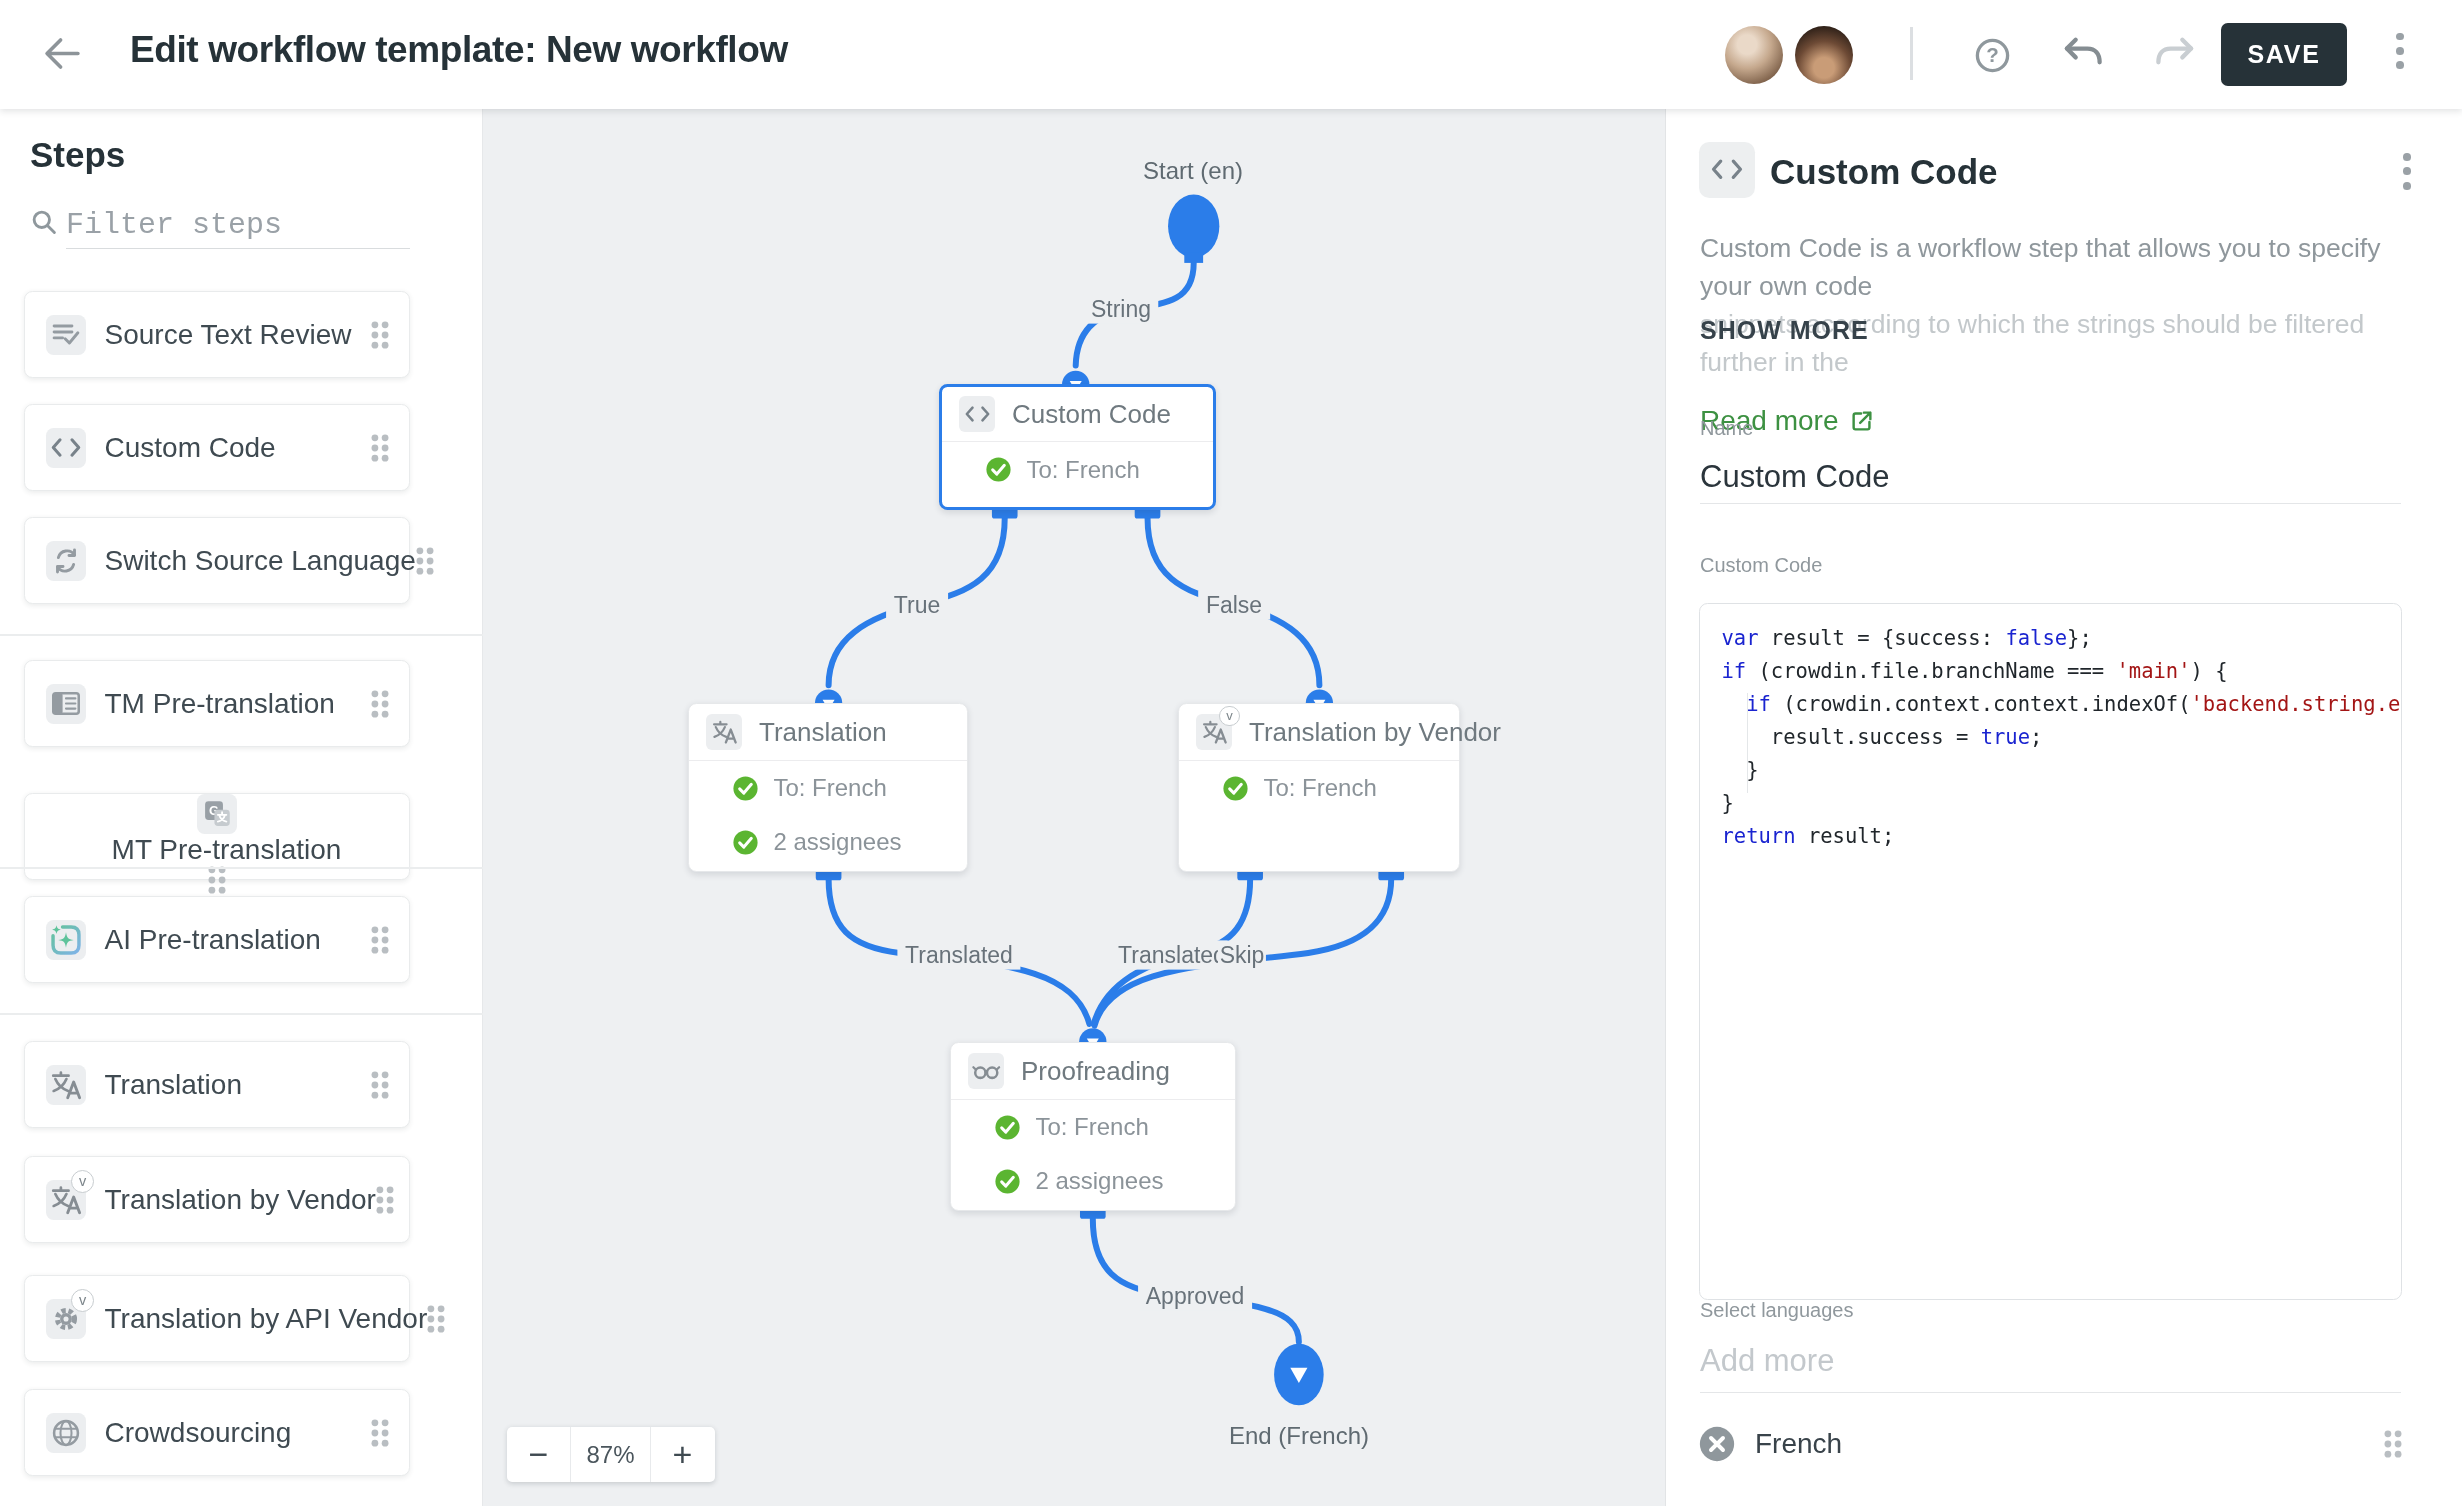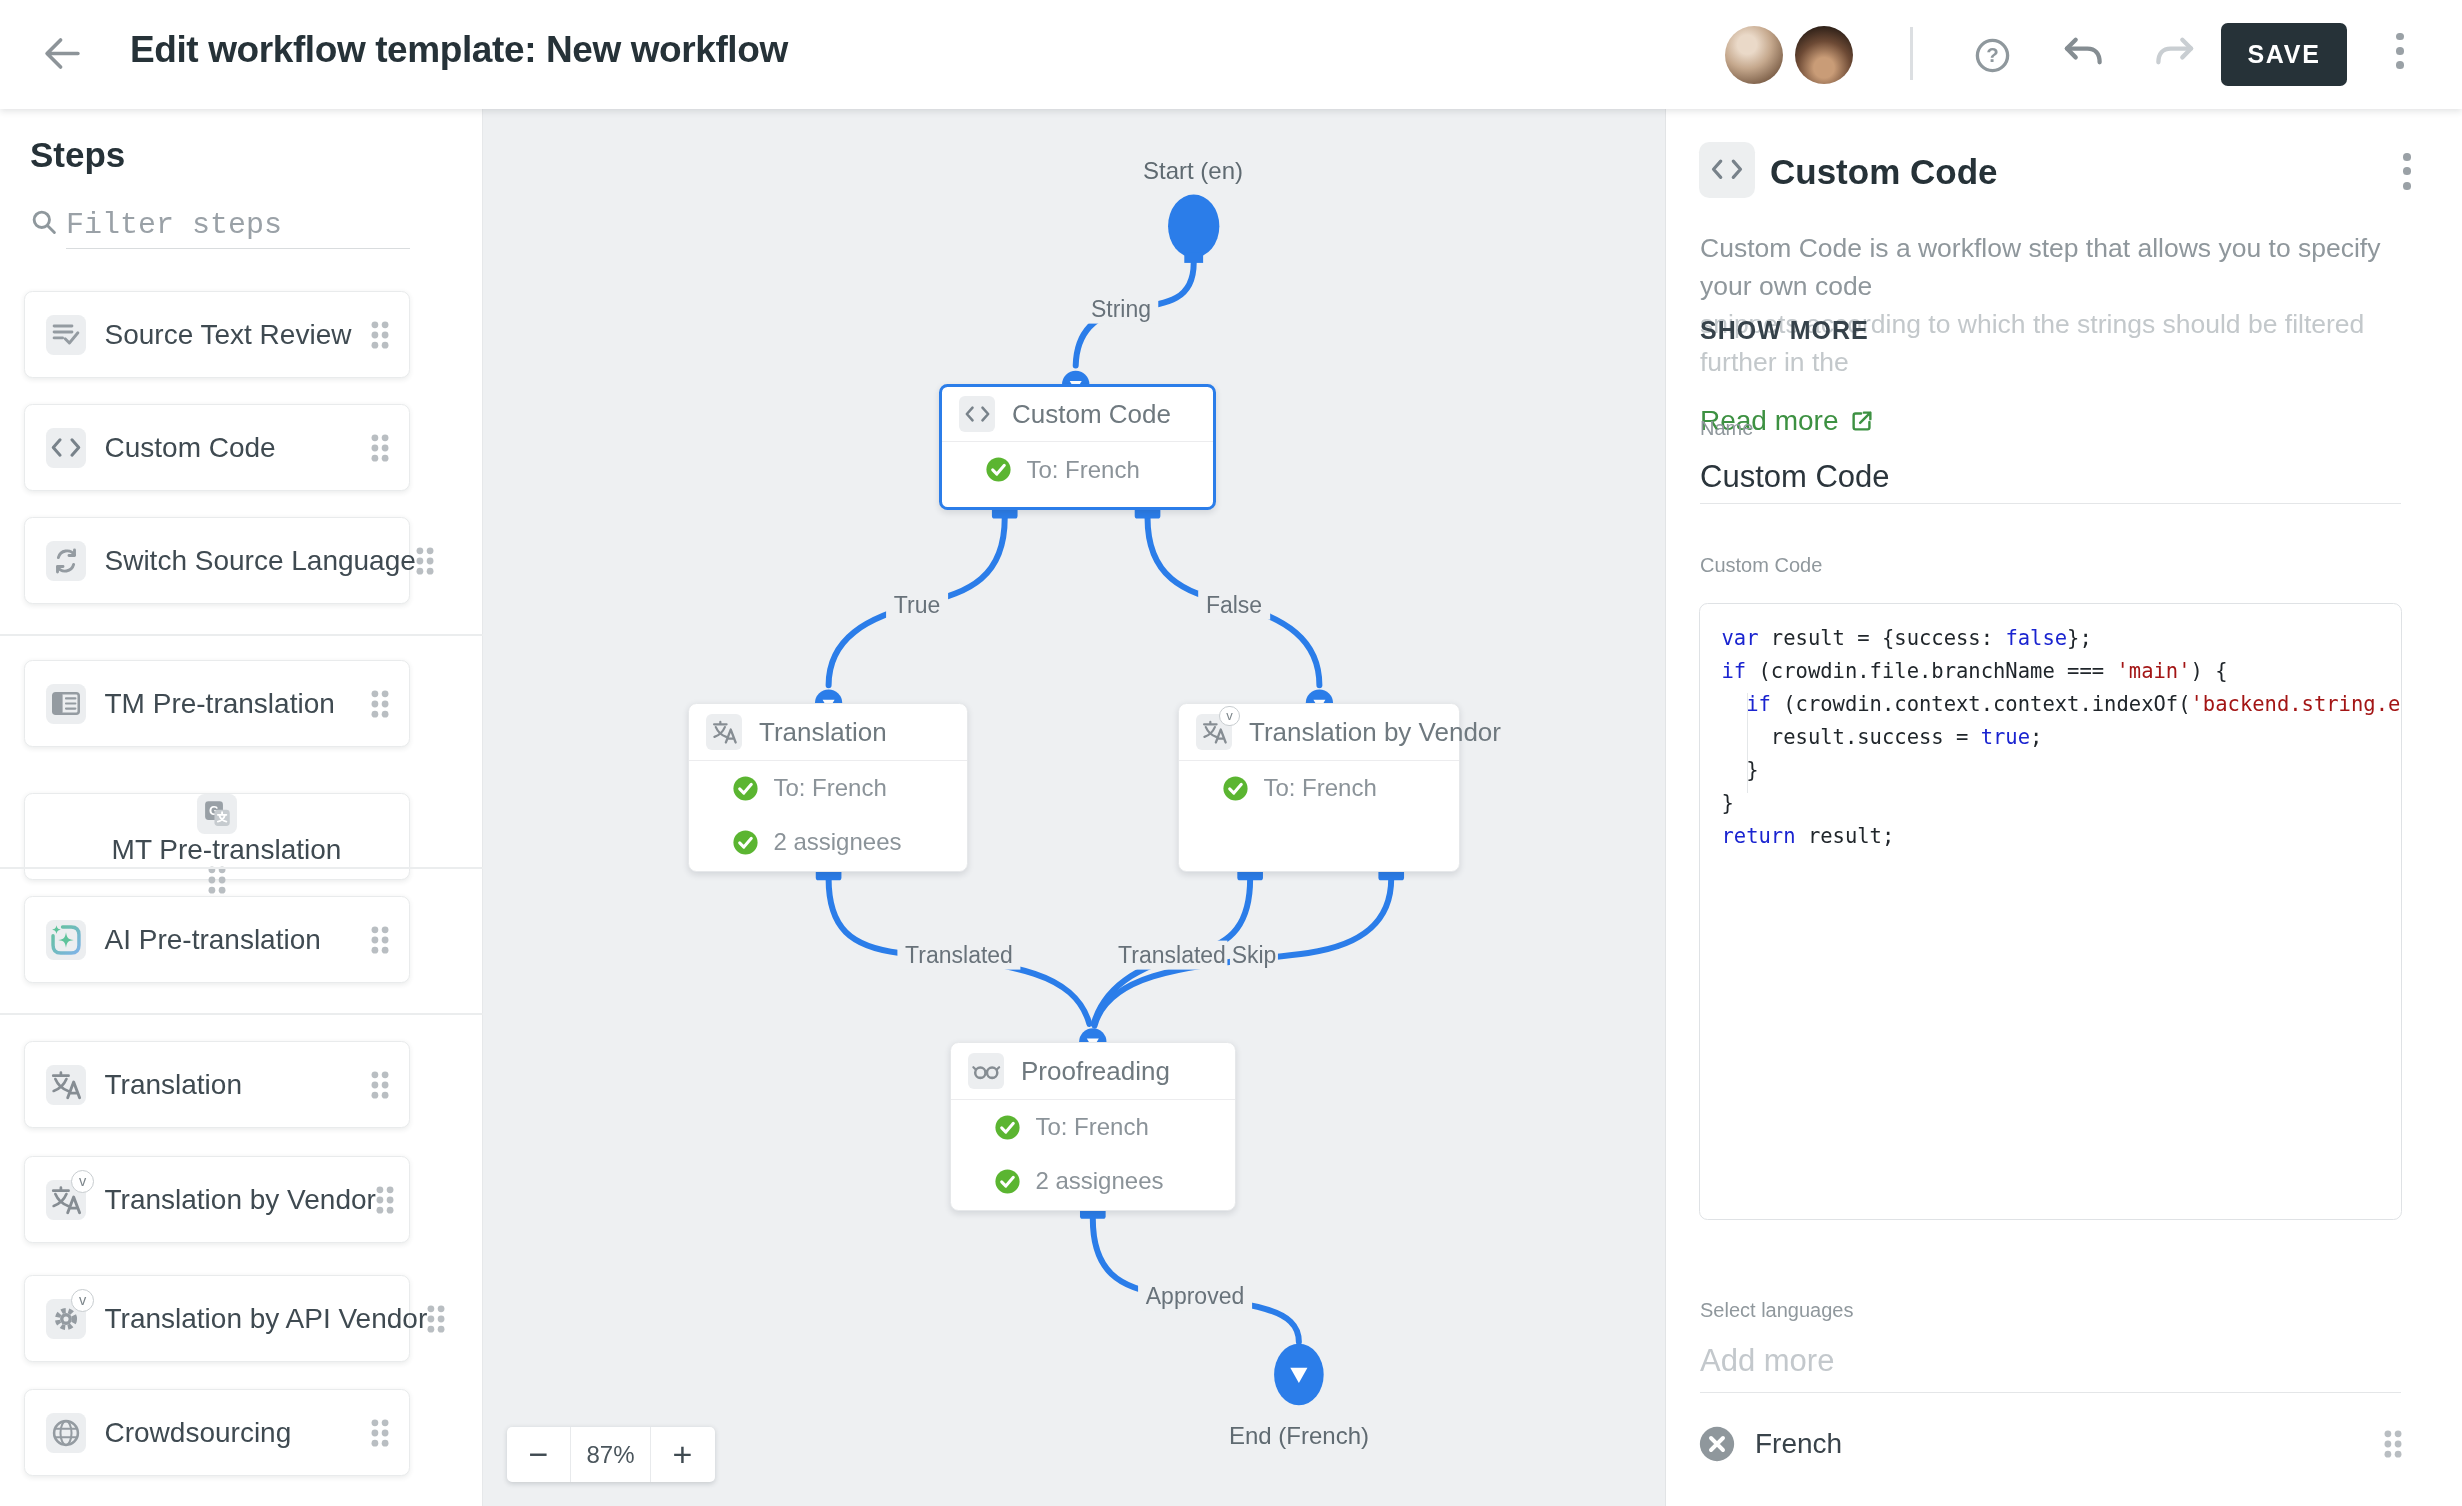--- a/index.html
+++ b/index.html
@@ -117,21 +117,21 @@
   .desc-l2 { color:#c3c8cb; }
   .show-more { position:absolute; left:34px; top:207px; font-size:25px; font-weight:700; letter-spacing:1px; color:#36424a; cursor:pointer; }
   .read-more { position:absolute; left:34px; top:255px; font-size:28px; color:#3d9142; cursor:pointer; display:flex; align-items:center; gap:10.3px;margin-top:41px; }
   .field-label { position:absolute; left:34px; font-size:20px; color:#90989d; }
   .name-input {
     position:absolute; left:34px; top:342px; width:701px; height:53px; border:none; outline:none;
     border-bottom:1.7px solid #e4e6e8; font-size:31px; color:#2b353c; background:transparent;
     font-family:"Liberation Sans", sans-serif; padding:0;
   }
   .code-box {
-    position:absolute; left:32.5px; top:494px; width:703px; height:617px; border:1.7px solid #dfe2e5;
+    position:absolute; left:32.5px; top:494px; width:703px; height:697px; border:1.7px solid #dfe2e5;
     border-radius:8.5px; overflow:hidden; cursor:text;
   }
   .code-inner { position:absolute; inset:0; padding:22px 0 0 22px; font-family:"DejaVu Sans Mono", monospace; font-size:20.5px; }
   .code-line { height:33px; white-space:pre; }
   .t-k { color:#1a24d0; }
   .t-s { color:#a31515; }
   .t-p { color:#20262b; }
   .indent-guide { position:absolute; width:1.7px; background:#e4e7e9; }
   .addmore-input {
     position:absolute; left:34px; top:1221px; width:701px; height:63px; border:none; outline:none;
@@ -457,21 +457,21 @@
     </svg>
 
     <div class="terminal-label" style="left:710px; top:62px;">Start (en)</div>
     <div class="terminal-label" style="left:816px; top:1327px;text-align:center;">End (French)</div>
 
     <div class="edge-label" style="left:638px; top:200px;">String</div>
     <div class="edge-label" style="left:434px; top:496px;">True</div>
     <div class="edge-label" style="left:751px; top:496px;">False</div>
     <div class="edge-label" style="left:476px; top:846px;">Translated</div>
     <div class="edge-label" style="left:689px; top:846px; padding:0.9px 1.7px;">Translated</div>
-    <div class="edge-label" style="left:759px; top:846px; padding:0.9px 1.7px;margin-left:12px;">Skip</div>
+    <div class="edge-label" style="left:759px; top:846px; padding:0.9px 1.7px;">Skip</div>
     <div class="edge-label" style="left:712px; top:1187px;">Approved</div>
 
     <div class="flow-node selected" style="left:456px; top:275px; width:277px; height:126px;">
       <div class="node-header">
         <span class="node-icon">
             <svg width="29" height="26" viewBox="0 0 34 30">
               <use href="#sym-code"></use>
             </svg>
           </span>
         <span class="node-title">Custom Code</span>

